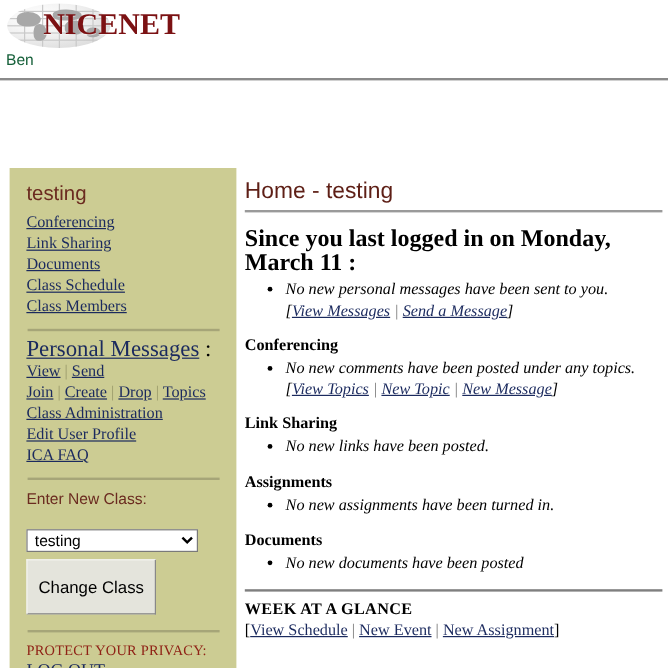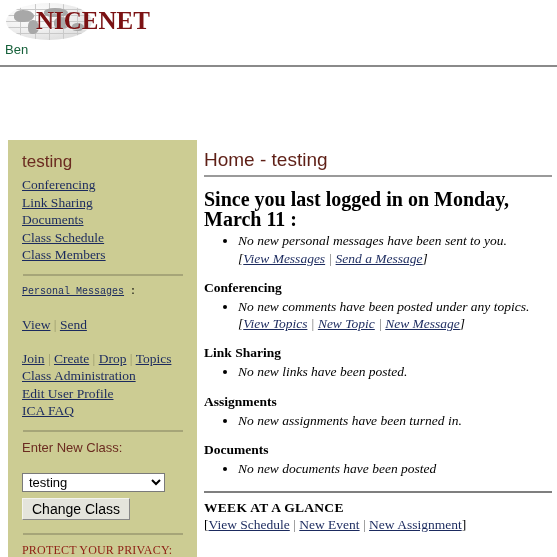--- a/index.html
+++ b/index.html
@@ -117,35 +117,34 @@
     line-height: 17.5px;
     color: #1b2a5e;
     text-decoration: underline;
   }
   .side-sep {
     height: 2px;
     background: #a6a578;
     margin: 10px 2px 7px 1px;
   }
   .side-group-label {
-    font-family: Liberation Mono, monospace;
-    font-size: 10px;
+    font-family: Liberation Serif, serif;
+    font-size: 19px;
     line-height: 17.5px;
     color: #000;
   }
   .side-group-label .lbl {
     color: #1b2a5e;
     text-decoration: underline;
   }
   .side-row {
     font-family: "Liberation Serif", "DejaVu Serif", serif;
     font-size: 13.5px;
     line-height: 17.5px;
     color: #9a9a6a;
-    margin-top: 16px;
   }
   .side-row .lnk { color: #1b2a5e; }
   .side-label-plain {
     font-family: "Liberation Sans", "DejaVu Sans", sans-serif;
     font-size: 13px;
     color: #6b2b20;
     line-height: 18px;
     margin-bottom: 16px;
     display: block;
   }
@@ -157,21 +156,21 @@
     padding: 0 2px;
     border: 1px solid #7a7a7a;
     background: #ffffff;
     color: #000;
     box-sizing: border-box;
   }
   #change-class-btn {
     margin-top: 6px;
     font-family: "Liberation Sans", "DejaVu Sans", sans-serif;
     font-size: 14px;
-    padding: 2px 9px;
+    padding: 14px 9px;
     background: #e4e4dc;
     border: 1px solid #888;
     border-top-color: #f4f4ef;
     border-left-color: #f4f4ef;
     color: #000;
     cursor: pointer;
   }
   #privacy-label {
     font-family: "Liberation Serif", "DejaVu Serif", serif;
     font-size: 12px;

